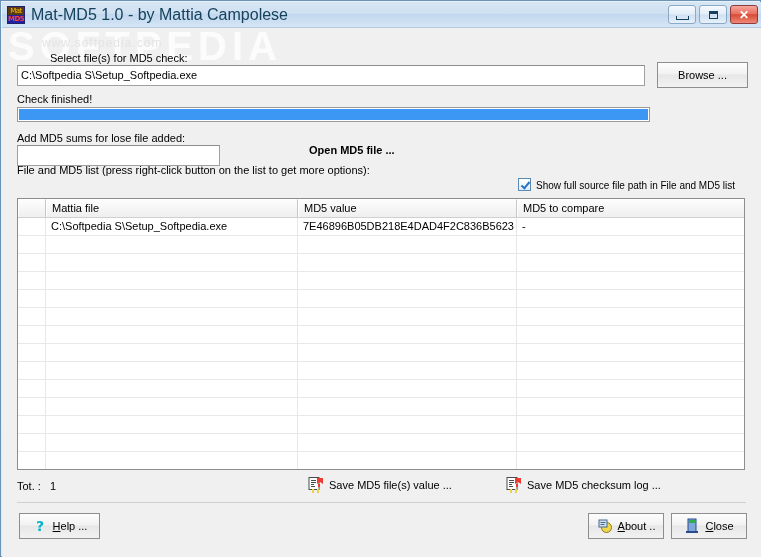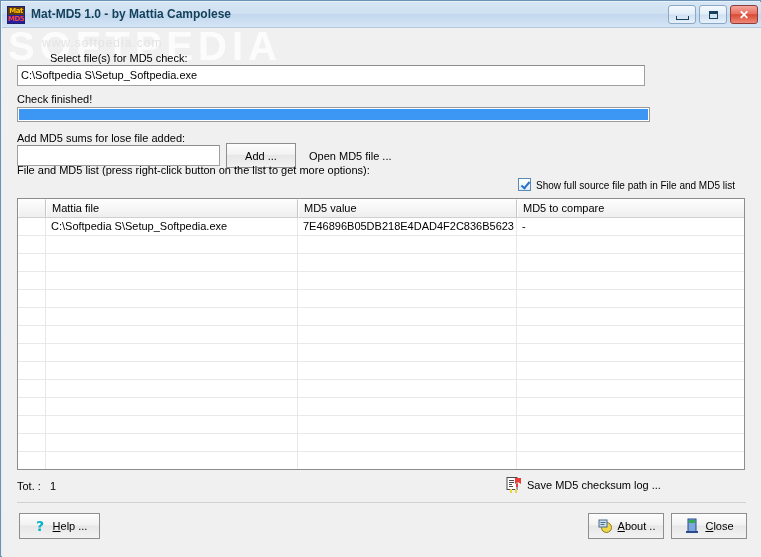--- a/index.html
+++ b/index.html
@@ -40,36 +40,36 @@
     background: #3030a8;
     border: 1px solid #202070;
     box-sizing: border-box;
     overflow: hidden;
   }
   .app-icon .ai-top {
     position: absolute; left: 0; top: 0; width: 16px; height: 8px;
     background: #5a3a10;
     color: #ffc000;
     font-family: "DejaVu Sans", sans-serif;
-    font-size: 7px; line-height: 8px; font-weight: bold;
+    font-size: 7px; line-height: 8px; font-weight: normal;
     text-align: center; letter-spacing: -0.5px;
   }
   .app-icon .ai-bot {
     position: absolute; left: 0; top: 8px; width: 16px; height: 8px;
     background: #2020a0;
     color: #ff4040;
     font-family: "DejaVu Sans", sans-serif;
     font-size: 7px; line-height: 8px; font-weight: bold;
     text-align: center; letter-spacing: -0.5px;
   }
   .title-text {
     position: absolute;
     left: 29px; top: 4px;
-    font-size: 12px;
-    font-weight: bold;
+    font-size: 16px;
+    font-weight: normal;
     color: #14425c;
     line-height: 17px;
     white-space: nowrap;
   }
 
   .win-btn {
     position: absolute;
     top: 3px;
     width: 28px; height: 19px;
     box-sizing: border-box;
@@ -324,34 +324,34 @@
 
   <div class="client">
 
     <div class="watermark">SOFTPEDIA</div>
     <div class="watermark-sub">www.softpedia.com</div>
 
     <div class="lbl" style="left:15px; top:24px;margin-left:33px;">Select file(s) for MD5 check:</div>
 
     <div class="textbox" style="left:15px; top:37px; width:628px;" title="C:\Softpedia S\Setup_Softpedia.exe">C:\Softpedia S\Setup_Softpedia.exe</div>
 
+    <div class="btn" style="left:655px; top:34px; width:91px; height:26px;">Browse ...</div>
 
     <div class="lbl" style="left:15px; top:65px;">Check finished!</div>
 
     <div class="progress-outer" style="left:15px; top:79px; width:633px; height:15px;">
       <div class="progress-fill" id="progress-fill" style="width: 100%;"></div>
     </div>
 
     <div class="lbl" style="left:15px; top:104px;">Add MD5 sums for lose file added:</div>
 
     <div class="textbox empty" style="left:15px; top:117px; width:203px;" title=""></div>
 
-    <div class="btn" style="left:224px; top:115px; width:70px; height:25px;">Add ...</div>
-
-    <div class="linkcmd" style="left:307px; top:122px;">Open MD5 file ...</div>
+
+    <div class="linkcmd" style="left:307px; top:116px;font-weight:bold;">Open MD5 file ...</div>
 
     <div class="lbl" style="left:15px; top:136px;">File and MD5 list (press right-click button on the list to get more options):</div>
 
     <div class="chk-wrap" style="left:516px; top:150px;">
       <span class="chk-box"></span>
       <span>Show full source file path in File and MD5 list</span>
     </div>
 
     <div class="listview" style="left:15px; top:170px; width:728px; height:272px;">
 
@@ -446,20 +446,36 @@
             <div class="lv-td" style="width: 252px;"></div>
             <div class="lv-td" style="width: 219px;"></div>
             <div class="lv-td" style="width: 227px; border-right: none;"></div>
           </div>
         </div>
     </div>
 
     <div class="lbl" style="left:15px; top:452px;">Tot. :</div>
     <div class="lbl" style="left:48px; top:452px;">1</div>
 
+    <div class="linkcmd btn-ico-row" style="left:306px; top:449px;">
+      <span class="icon-save">
+        <svg width="16" height="16" viewBox="0 0 16 16" aria-hidden="true">
+          <rect x="1" y="0.5" width="10" height="12" fill="#ffffff" stroke="#4a4a4a" stroke-width="1"></rect>
+          <rect x="3" y="3" width="5" height="1" fill="#4a4a4a"></rect>
+          <rect x="3" y="5" width="5" height="1" fill="#4a4a4a"></rect>
+          <rect x="3" y="7" width="3" height="1" fill="#4a4a4a"></rect>
+          <rect x="3" y="9" width="4" height="1" fill="#4a4a4a"></rect>
+          <rect x="4" y="12" width="2" height="4" fill="#e8d44a"></rect>
+          <rect x="9" y="12" width="2" height="4" fill="#e8d44a"></rect>
+          <polygon points="9,1 15,1 15,7 12,5 9,7" fill="#ef3b33"></polygon>
+          <rect x="10" y="7" width="2" height="3" fill="#ef3b33"></rect>
+        </svg>
+      </span>
+      <span>Save MD5 file(s) value ...</span>
+    </div>
 
     <div class="linkcmd btn-ico-row" style="left:504px; top:449px;">
       <span class="icon-save">
         <svg width="16" height="16" viewBox="0 0 16 16" aria-hidden="true">
           <rect x="1" y="0.5" width="10" height="12" fill="#ffffff" stroke="#4a4a4a" stroke-width="1"></rect>
           <rect x="3" y="3" width="5" height="1" fill="#4a4a4a"></rect>
           <rect x="3" y="5" width="5" height="1" fill="#4a4a4a"></rect>
           <rect x="3" y="7" width="3" height="1" fill="#4a4a4a"></rect>
           <rect x="3" y="9" width="4" height="1" fill="#4a4a4a"></rect>
           <rect x="4" y="12" width="2" height="4" fill="#e8d44a"></rect>

